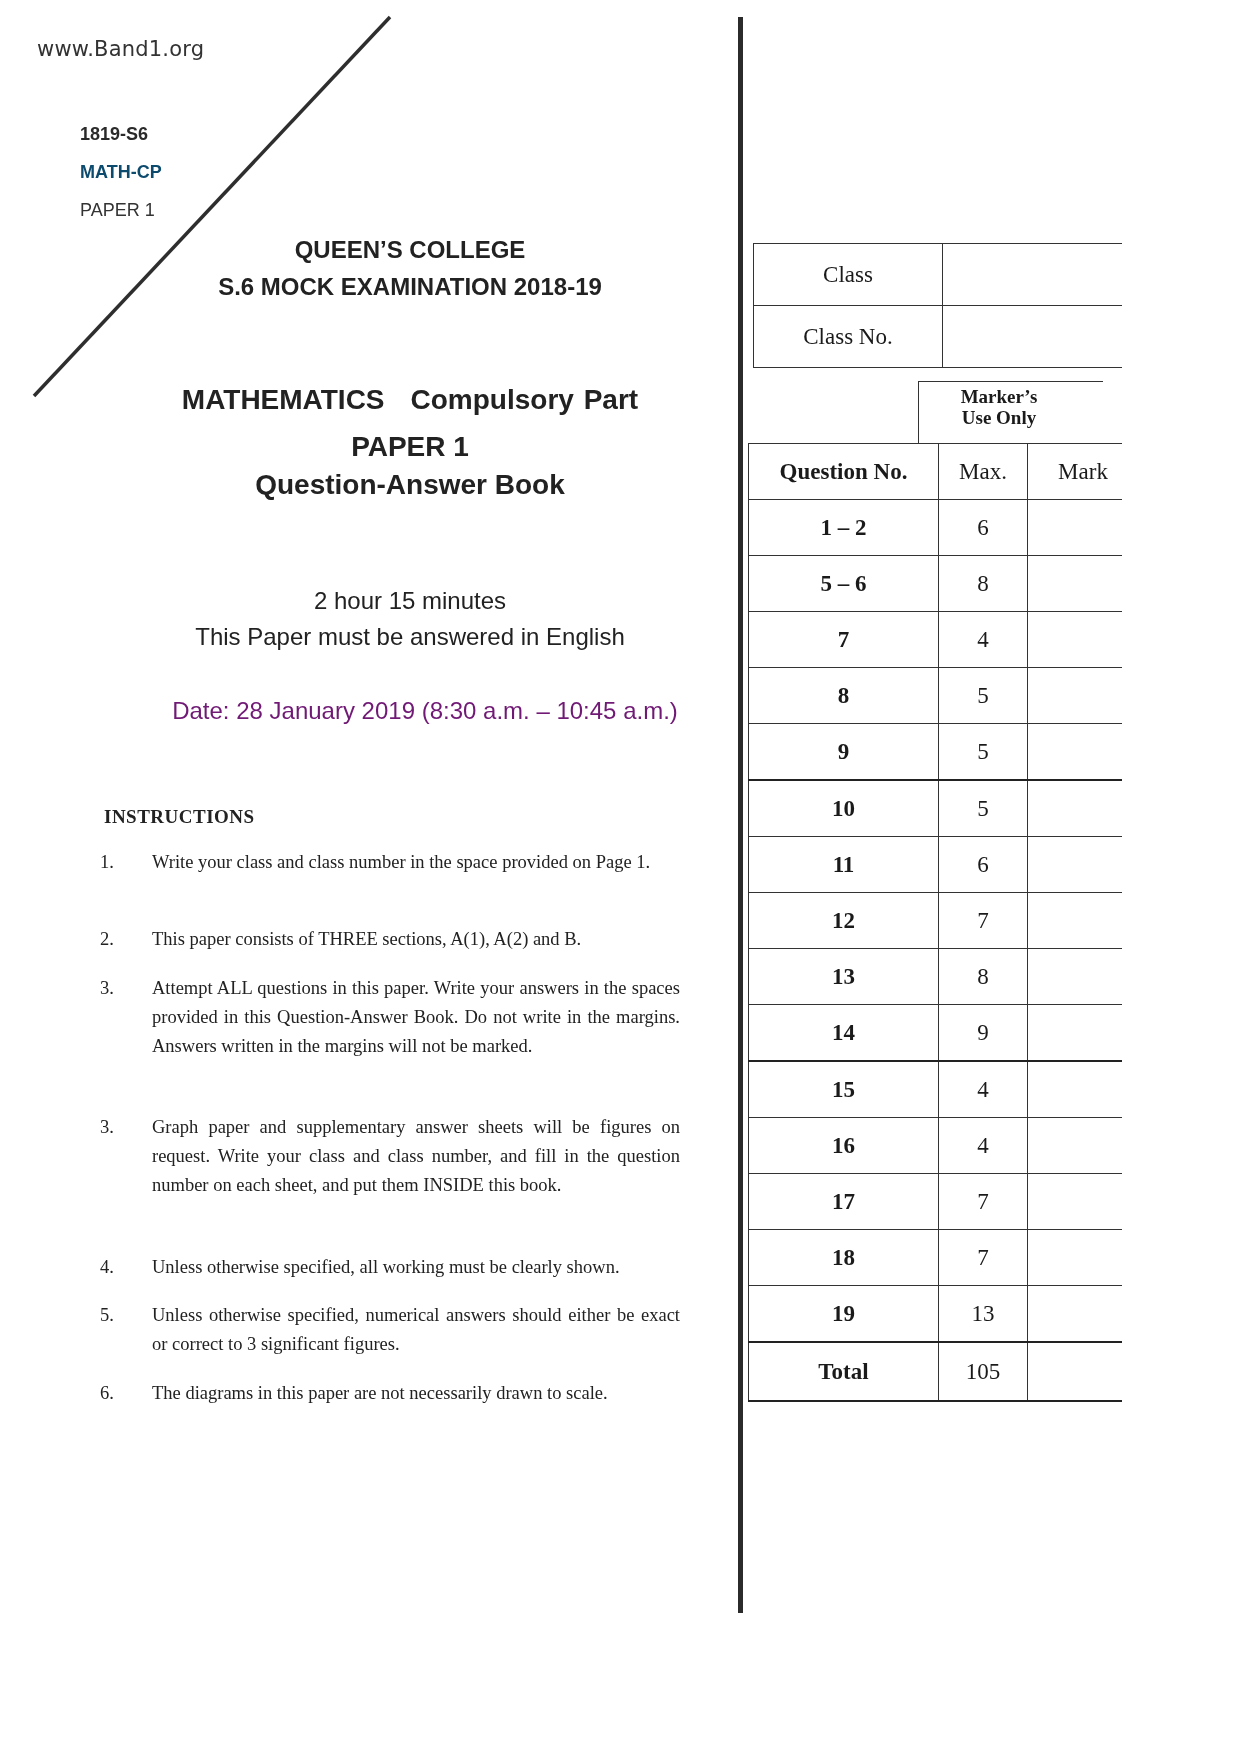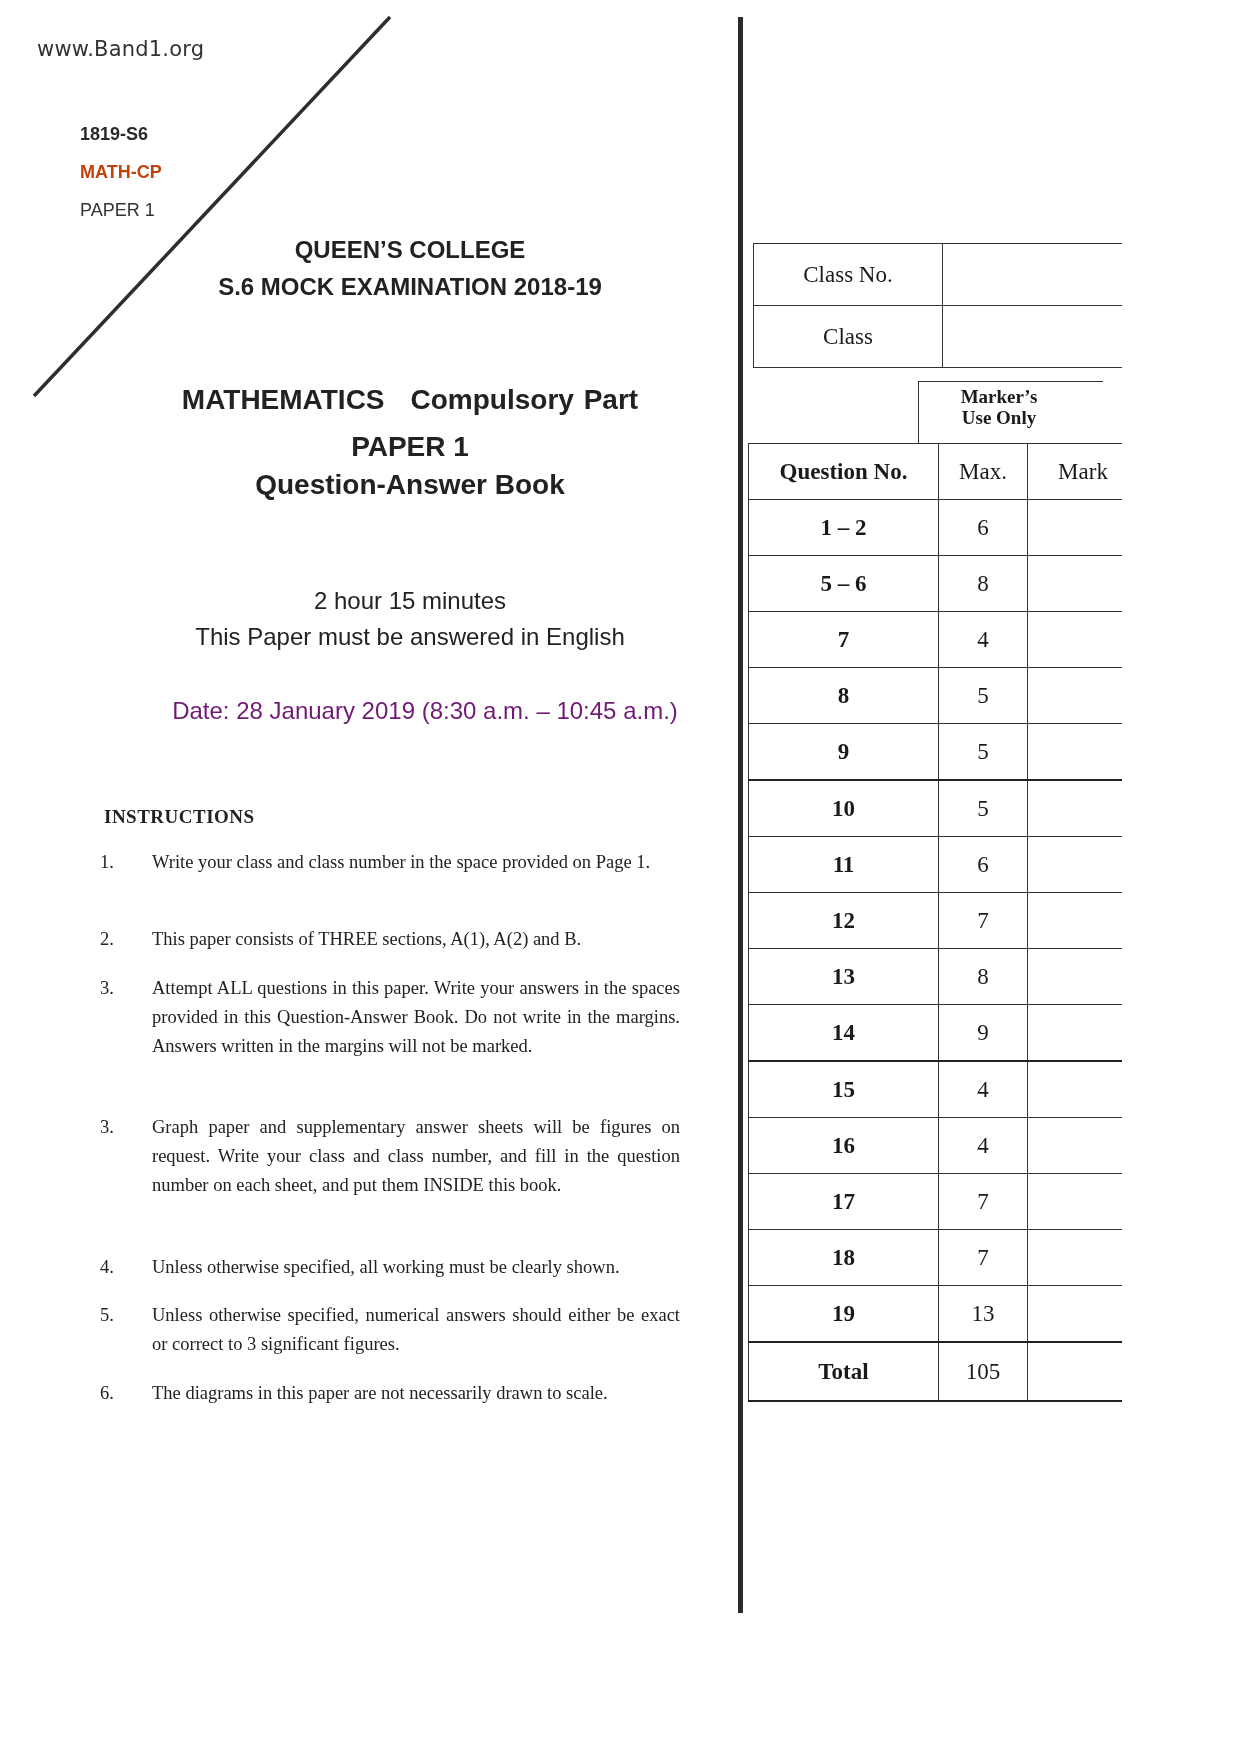--- a/index.html
+++ b/index.html
@@ -3,21 +3,21 @@
   <meta charset="utf-8">
   <style>
     html, body { margin: 0; padding: 0; background: #ffffff; }
     body { width: 1240px; height: 1754px; position: relative; overflow: hidden; color: #1a1a1a; }
     .abs { position: absolute; }
     .sans { font-family: "Liberation Sans", "DejaVu Sans", sans-serif; }
     .serif { font-family: "Liberation Serif", "DejaVu Serif", serif; }
 
     #watermark { left: 37px; top: 37px; font-size: 21px; color: #333; font-family: "DejaVu Sans", sans-serif; letter-spacing: 0.2px; }
     #code1 { left: 80px; top: 124px; font-size: 18px; font-weight: bold; color: #2a2a2a; }
-    #code2 { left: 80px; top: 162px; font-size: 18px; font-weight: bold; color: #c2410c; }
+    #code2 { left: 80px; top: 162px; font-size: 18px; font-weight: bold; color: #0c4a6e; }
     #code3 { left: 80px; top: 200px; font-size: 18px; color: #333; }
 
     .center-col { left: 110px; width: 600px; text-align: center; }
     #college { top: 236px; font-size: 24px; font-weight: bold; color: #222; }
     #exam { top: 273px; font-size: 24px; font-weight: bold; color: #222; }
     #subject { top: 384px; font-size: 28px; font-weight: bold; color: #222; word-spacing: 2px; }
     #subject .gap { display: inline-block; width: 26px; }
     #paper { top: 431px; font-size: 28px; font-weight: bold; color: #222; }
     #book { top: 469px; font-size: 28px; font-weight: bold; color: #222; }
     #duration { top: 587px; font-size: 24px; color: #222; }
@@ -105,25 +105,25 @@
 <div class="abs serif instr" style="top:1379px;">
   <span class="num">6.</span>
   <span class="txt">The diagrams in this paper are not necessarily drawn to scale.</span>
 </div>
 
 <div id="divider-v" class="abs"></div>
 
 <table id="class-table">
   <tbody>
       <tr>
+    <td class="lbl">Class</td>
+    <td class="val"></td>
+  </tr>
+  <tr>
     <td class="lbl">Class No.</td>
-    <td class="val"></td>
-  </tr>
-  <tr>
-    <td class="lbl">Class</td>
     <td class="val"></td>
   </tr>
 </tbody>
   </table>
 
 <div id="marker-head" class="abs">
   <span>Marker’s</span>
   <span>Use Only</span>
 </div>
 

